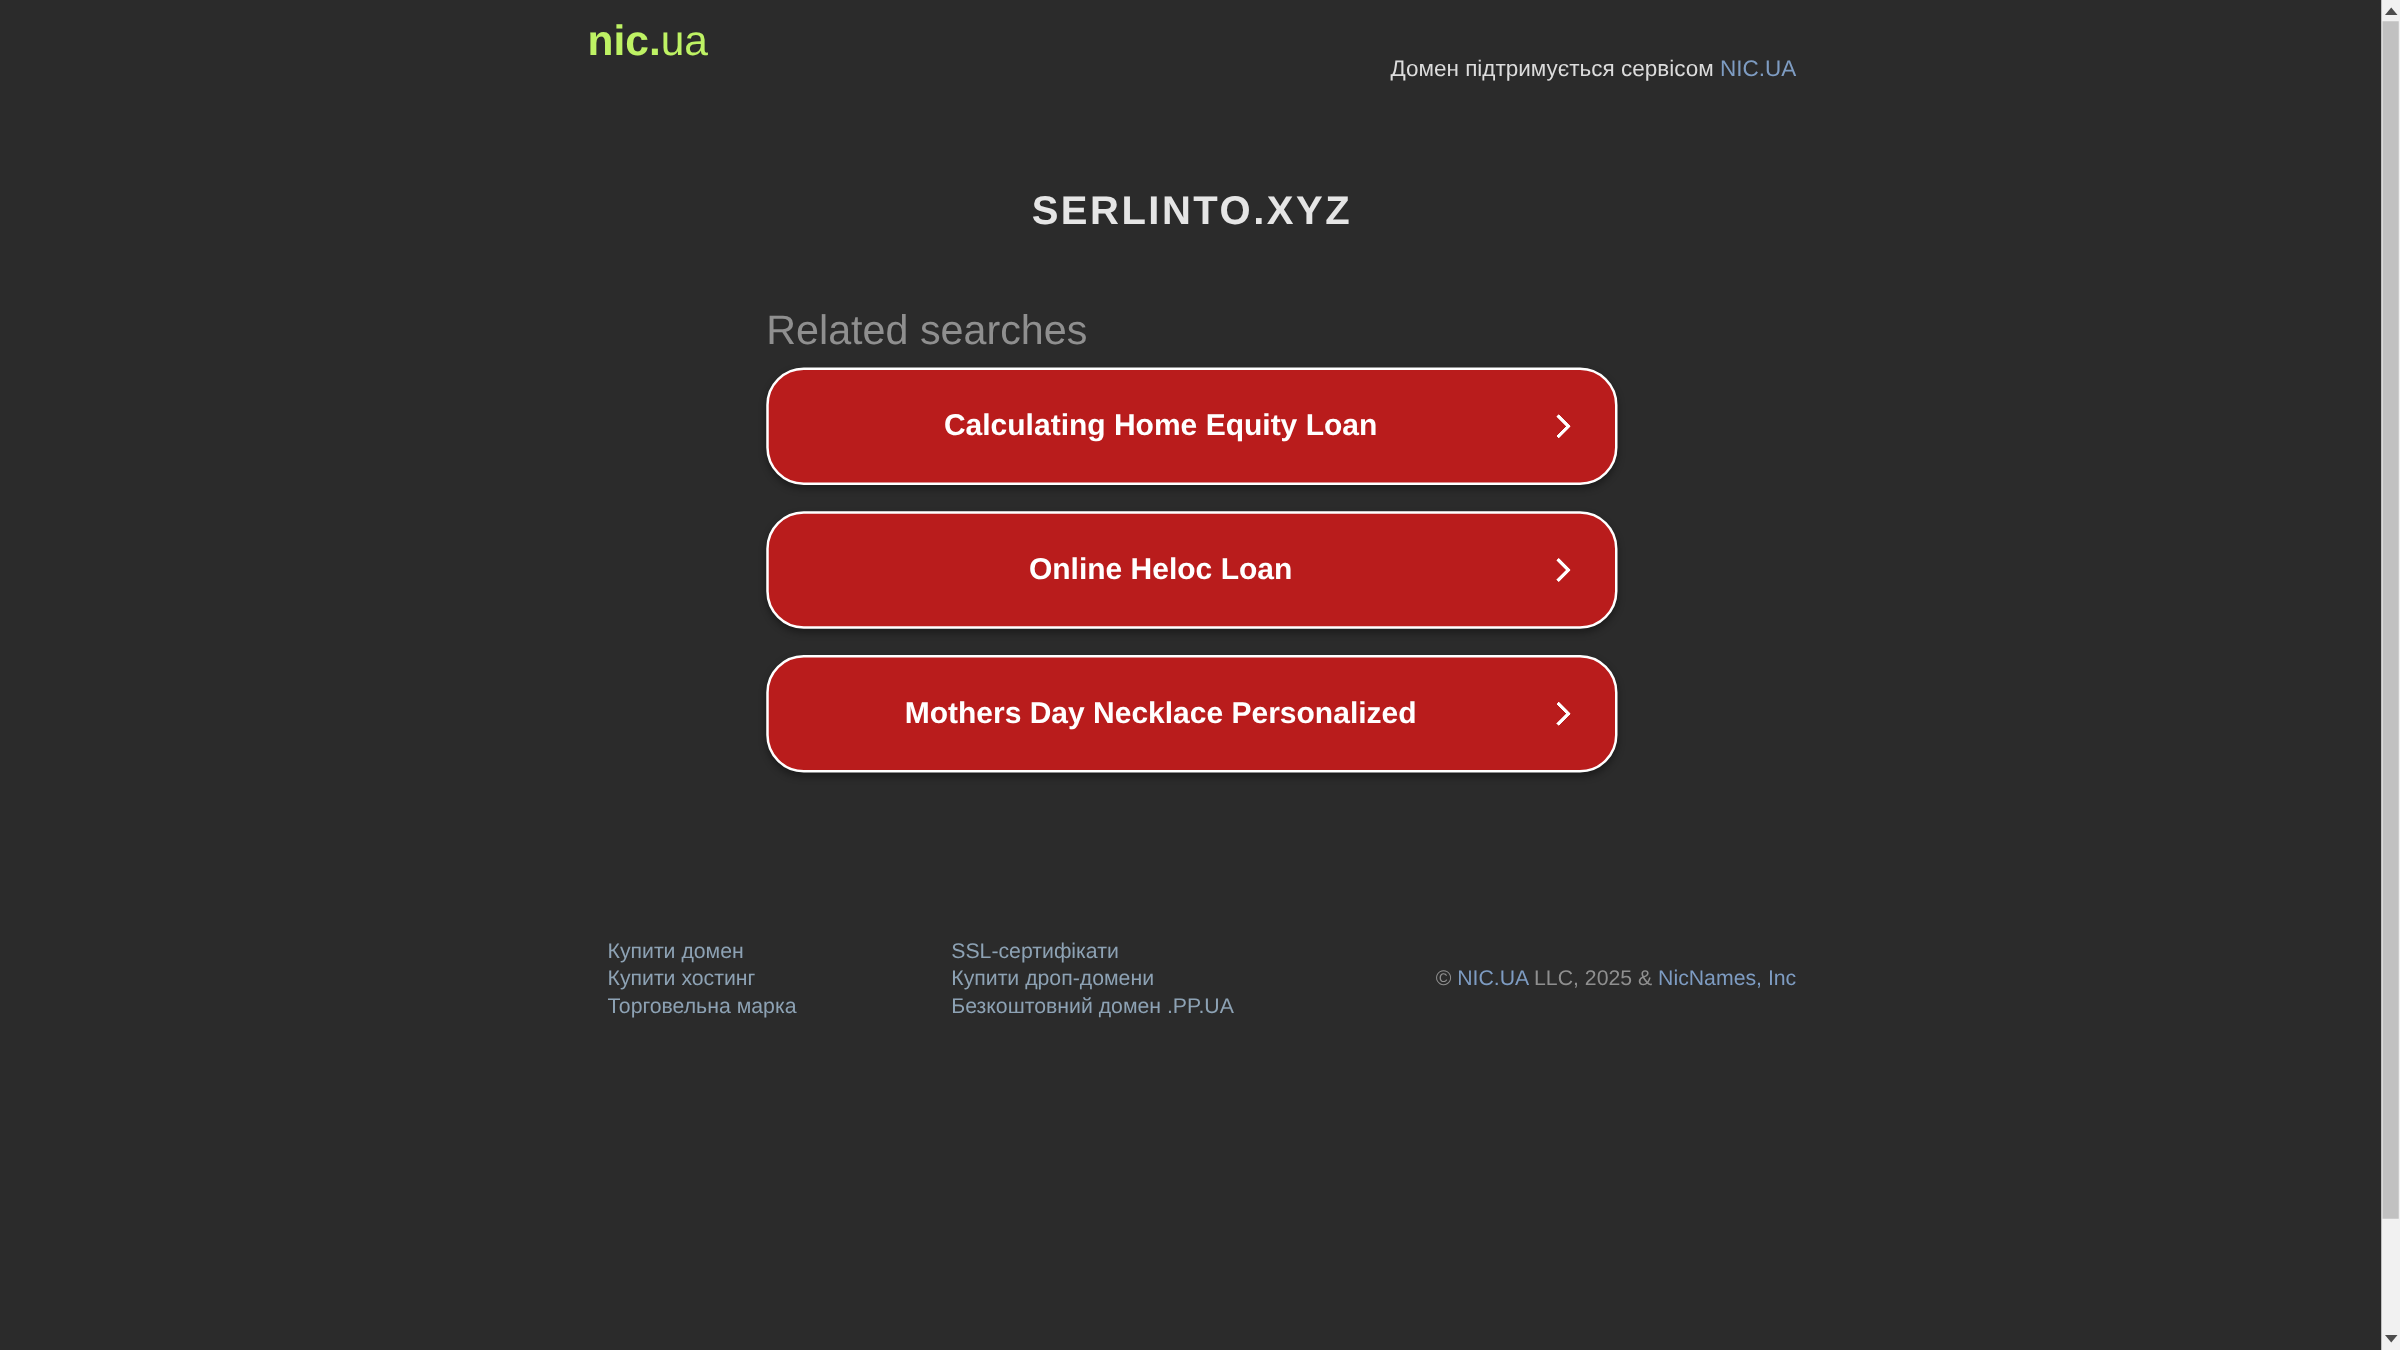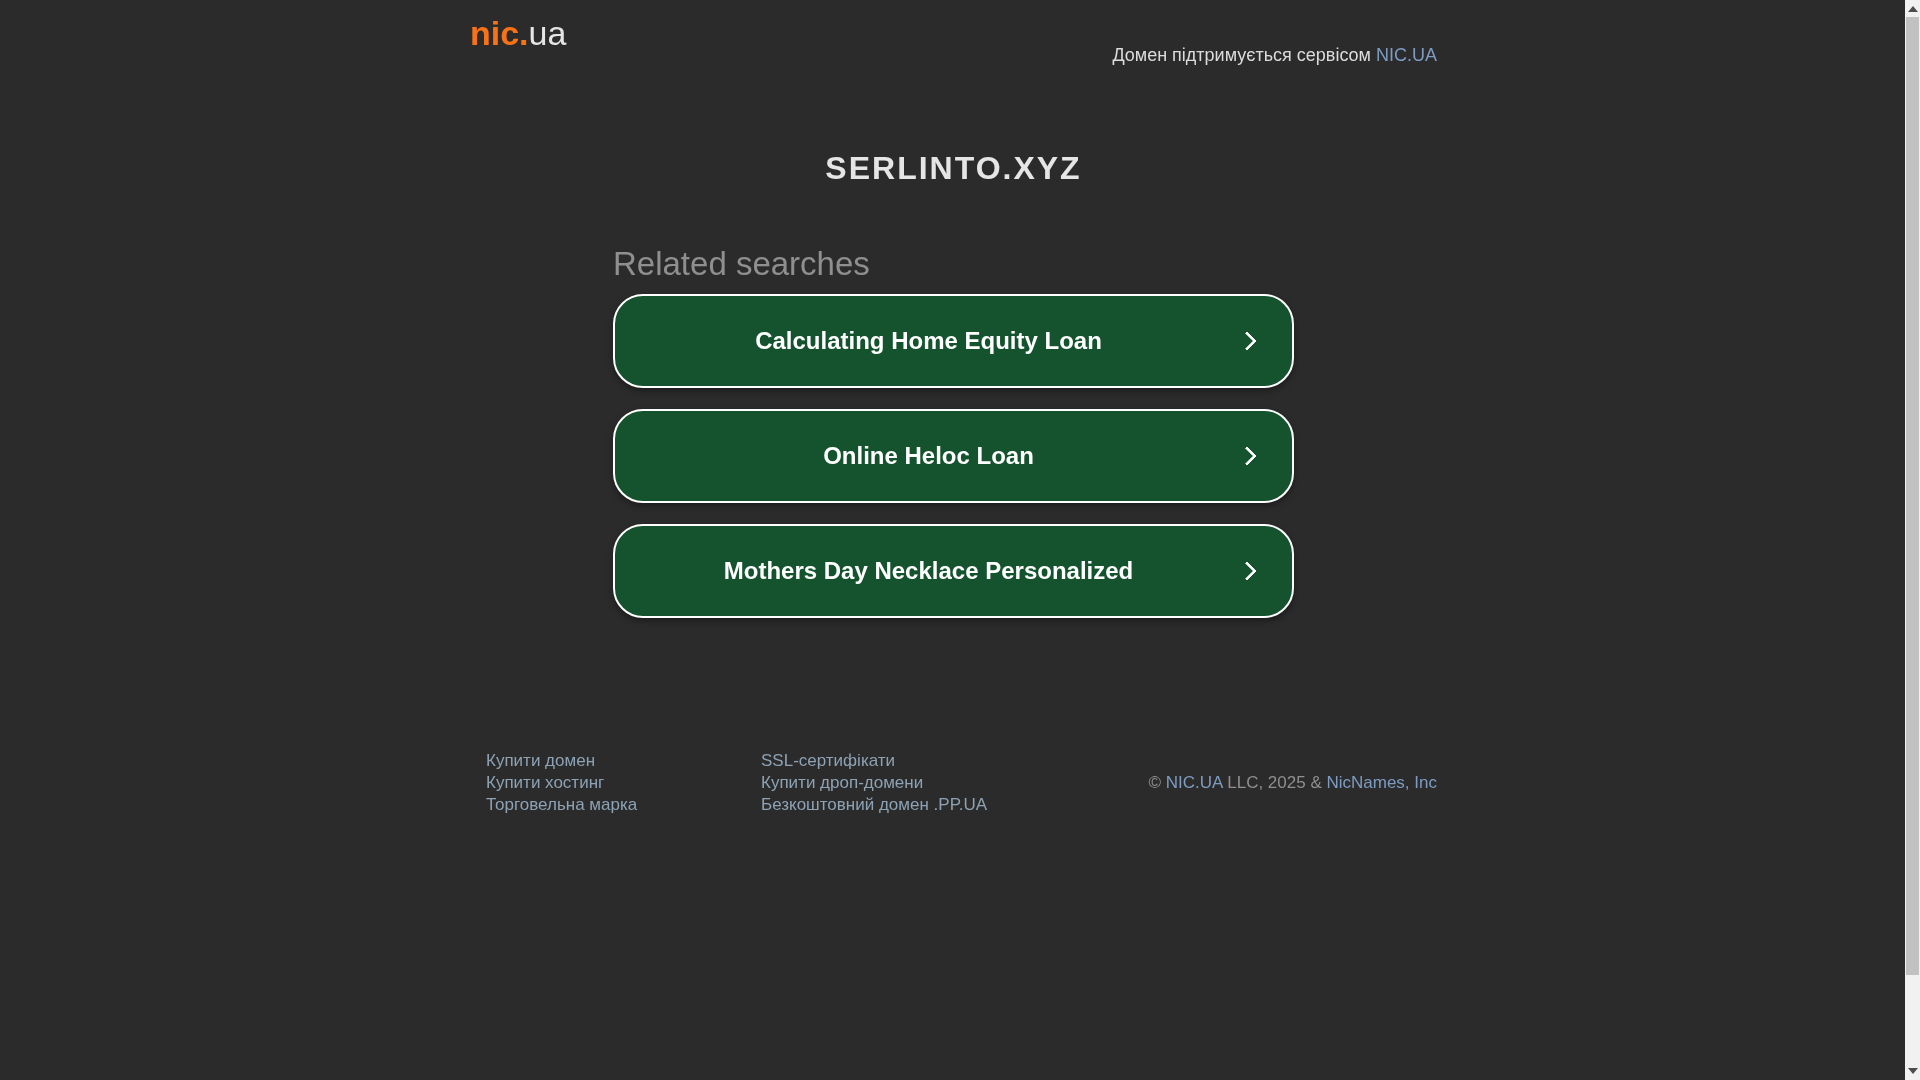--- a/index.html
+++ b/index.html
@@ -7,32 +7,32 @@
   body {
     background:#2b2b2b;
     font-family:"Liberation Sans", sans-serif;
     overflow:hidden;
     position:relative;
   }
   .container { position:absolute; left:470px; top:0; width:967px; height:1080px; }
 
   
   .logo { position:absolute; top:14px; left:0; font-size:34px; text-decoration:none; cursor:pointer; }
-  .logo .p1 { color:#f97316; font-weight:bold; }
-  .logo .p2 { color:#e5e5e5; font-weight:normal; }
+  .logo .p1 { color:#bef264; font-weight:bold; }
+  .logo .p2 { color:#bef264; font-weight:normal; }
   .support { position:absolute; top:25px; right:0; font-size:18px; color:#dcdcdc;margin-top:20px; }
   .support .nic-link { color:#7e9cc2; text-decoration:none; cursor:pointer; }
 
   
   .domain-title { position:absolute; top:150px; left:0; width:100%; text-align:center;
     font-size:32px; font-weight:bold; letter-spacing:2px; color:#e5e5e5; }
   .related { position:absolute; top:245px; left:143px; font-size:33px; color:#8f8f8f; }
   .buttons { position:absolute; top:294px; left:143px; width:681px;
     display:flex; flex-direction:column; gap:21px; }
-  .search-btn { height:94px; border:2px solid #ffffff; border-radius:30px; background:#14532d;
+  .search-btn { height:94px; border:2px solid #ffffff; border-radius:30px; background:#b91c1c;
     display:flex; align-items:center; position:relative; cursor:pointer;
     box-shadow:0 3px 6px rgba(0,0,0,0.35); }
   .search-btn .label { flex:1; text-align:center; padding-right:50px;
     font-size:24px; font-weight:bold; color:#ffffff; }
   .chev { position:absolute; right:38px; top:50%; width:14px; height:14px;
     border-top:3px solid #ffffff; border-right:3px solid #ffffff;
     transform:translateY(-50%) rotate(45deg); border-radius:1px; }
 
   
   .footer { position:absolute; top:750px; left:0; width:100%; font-size:17px; }

